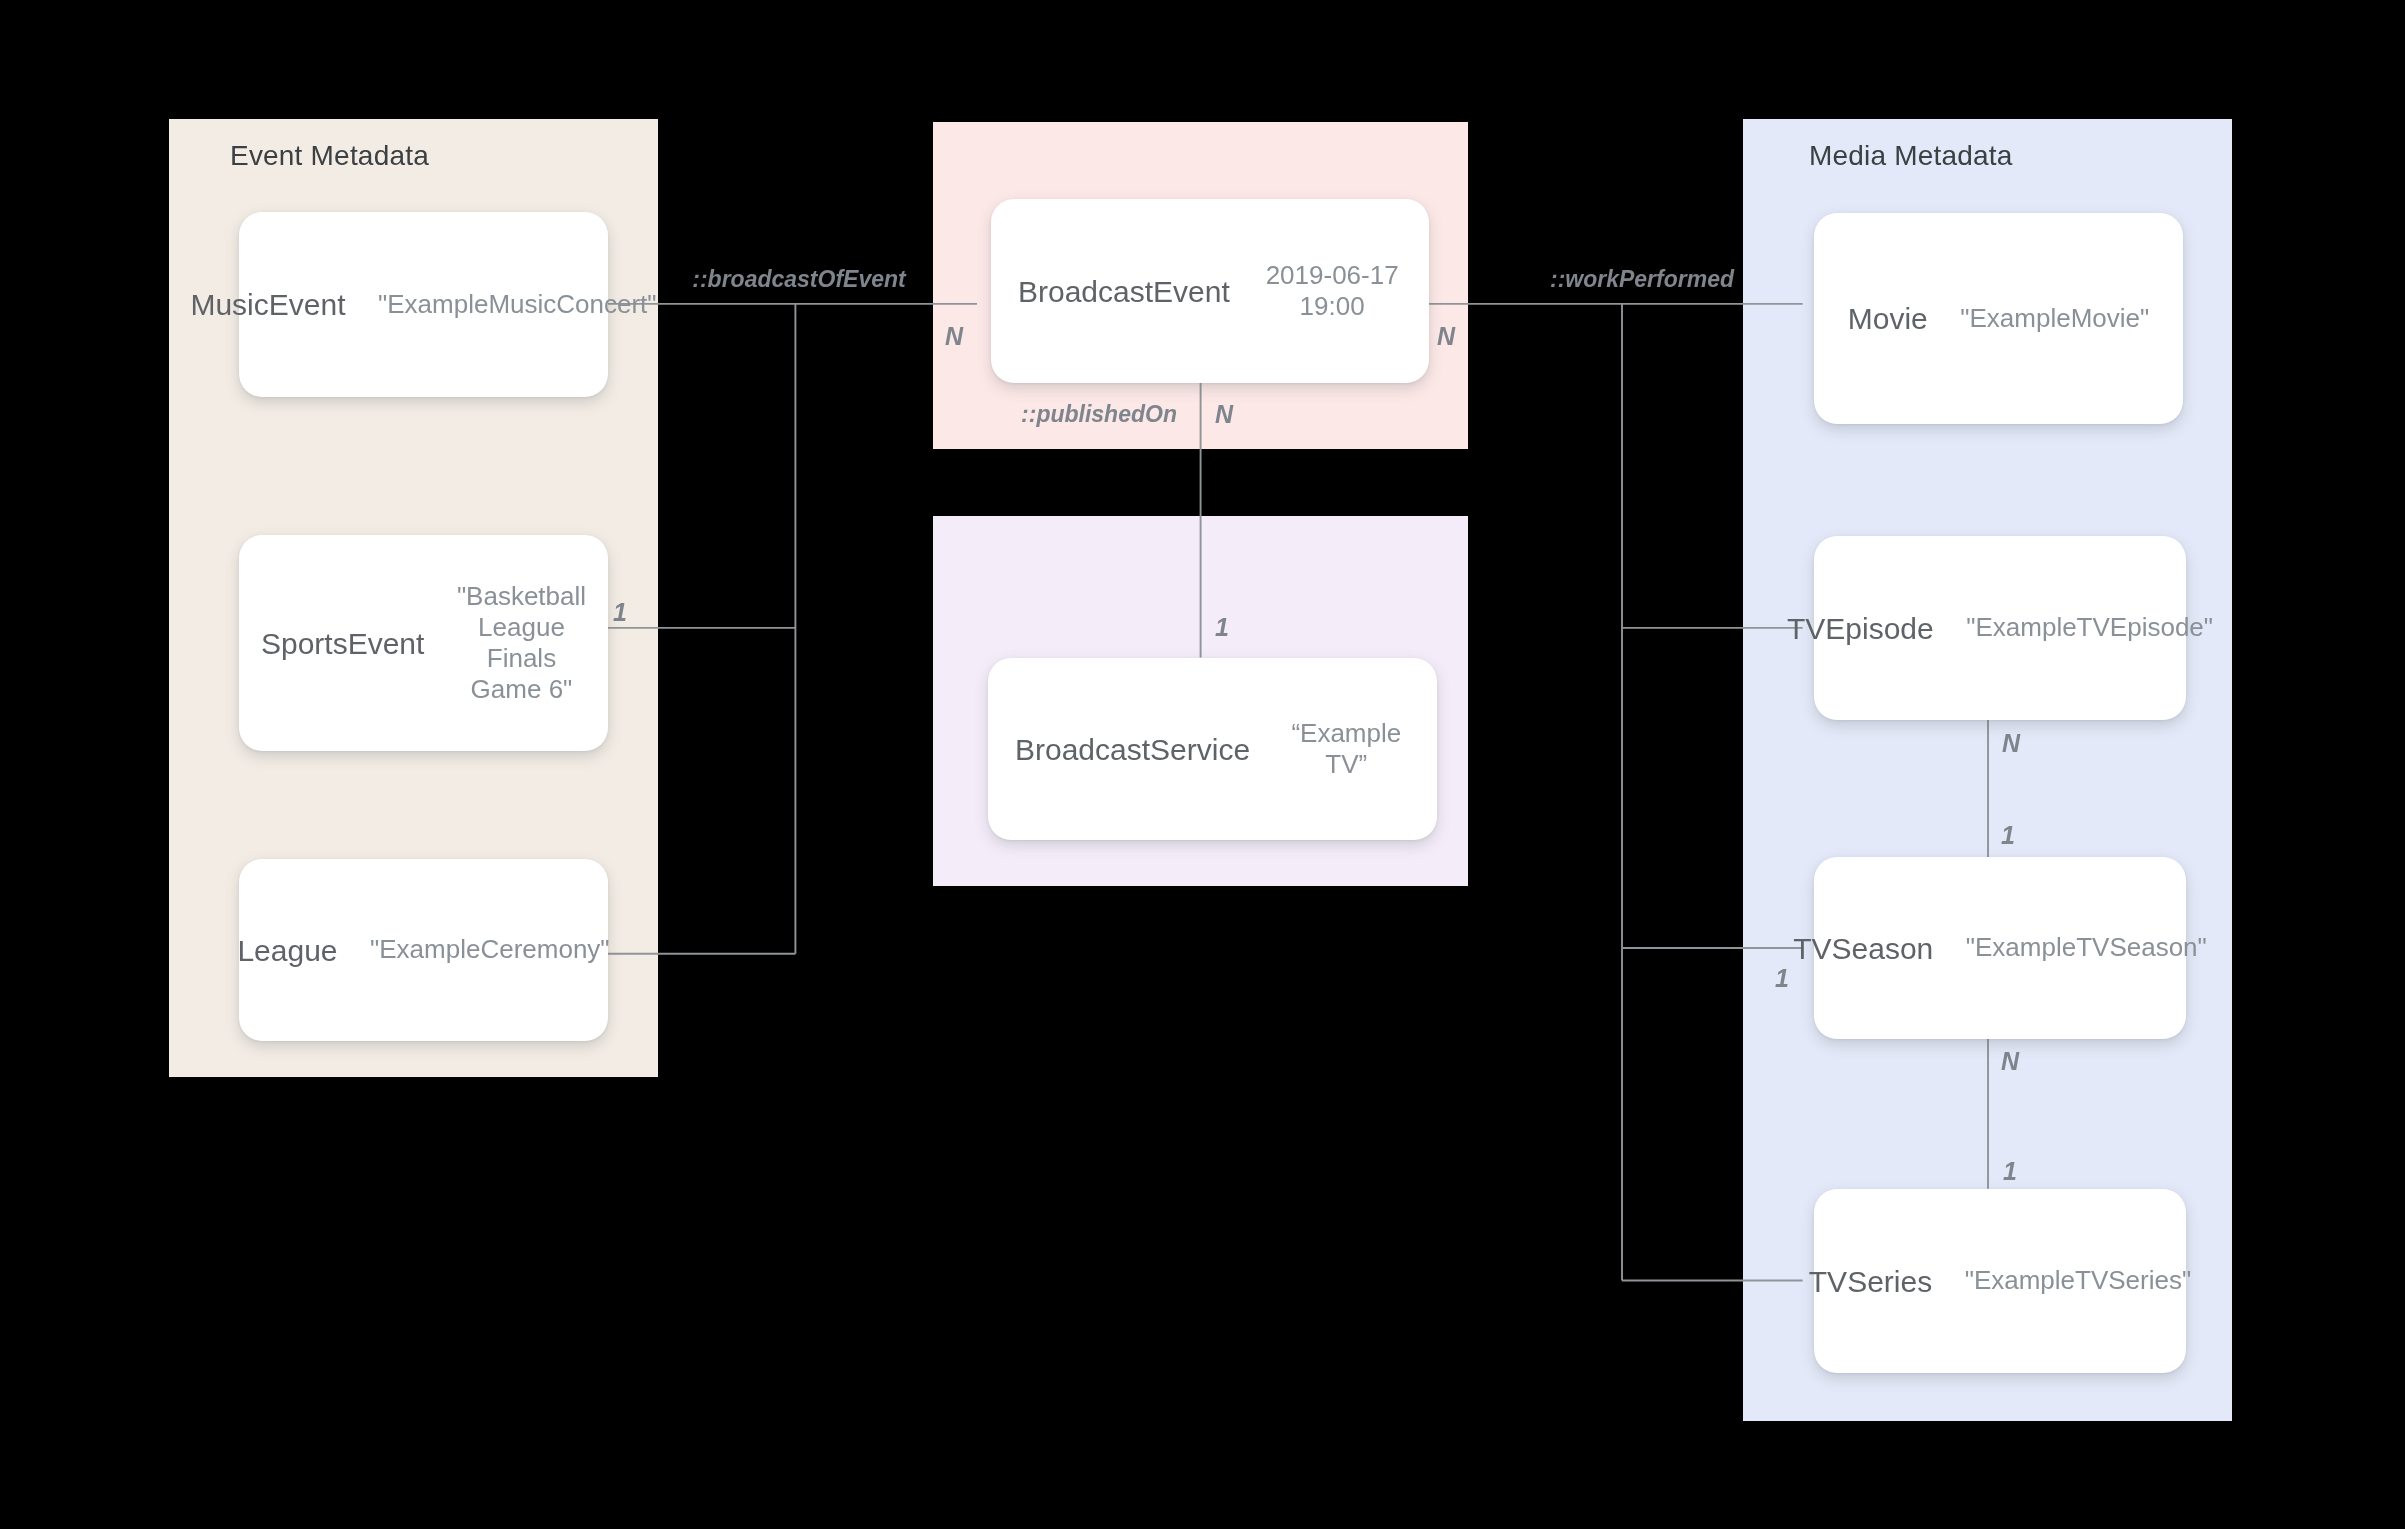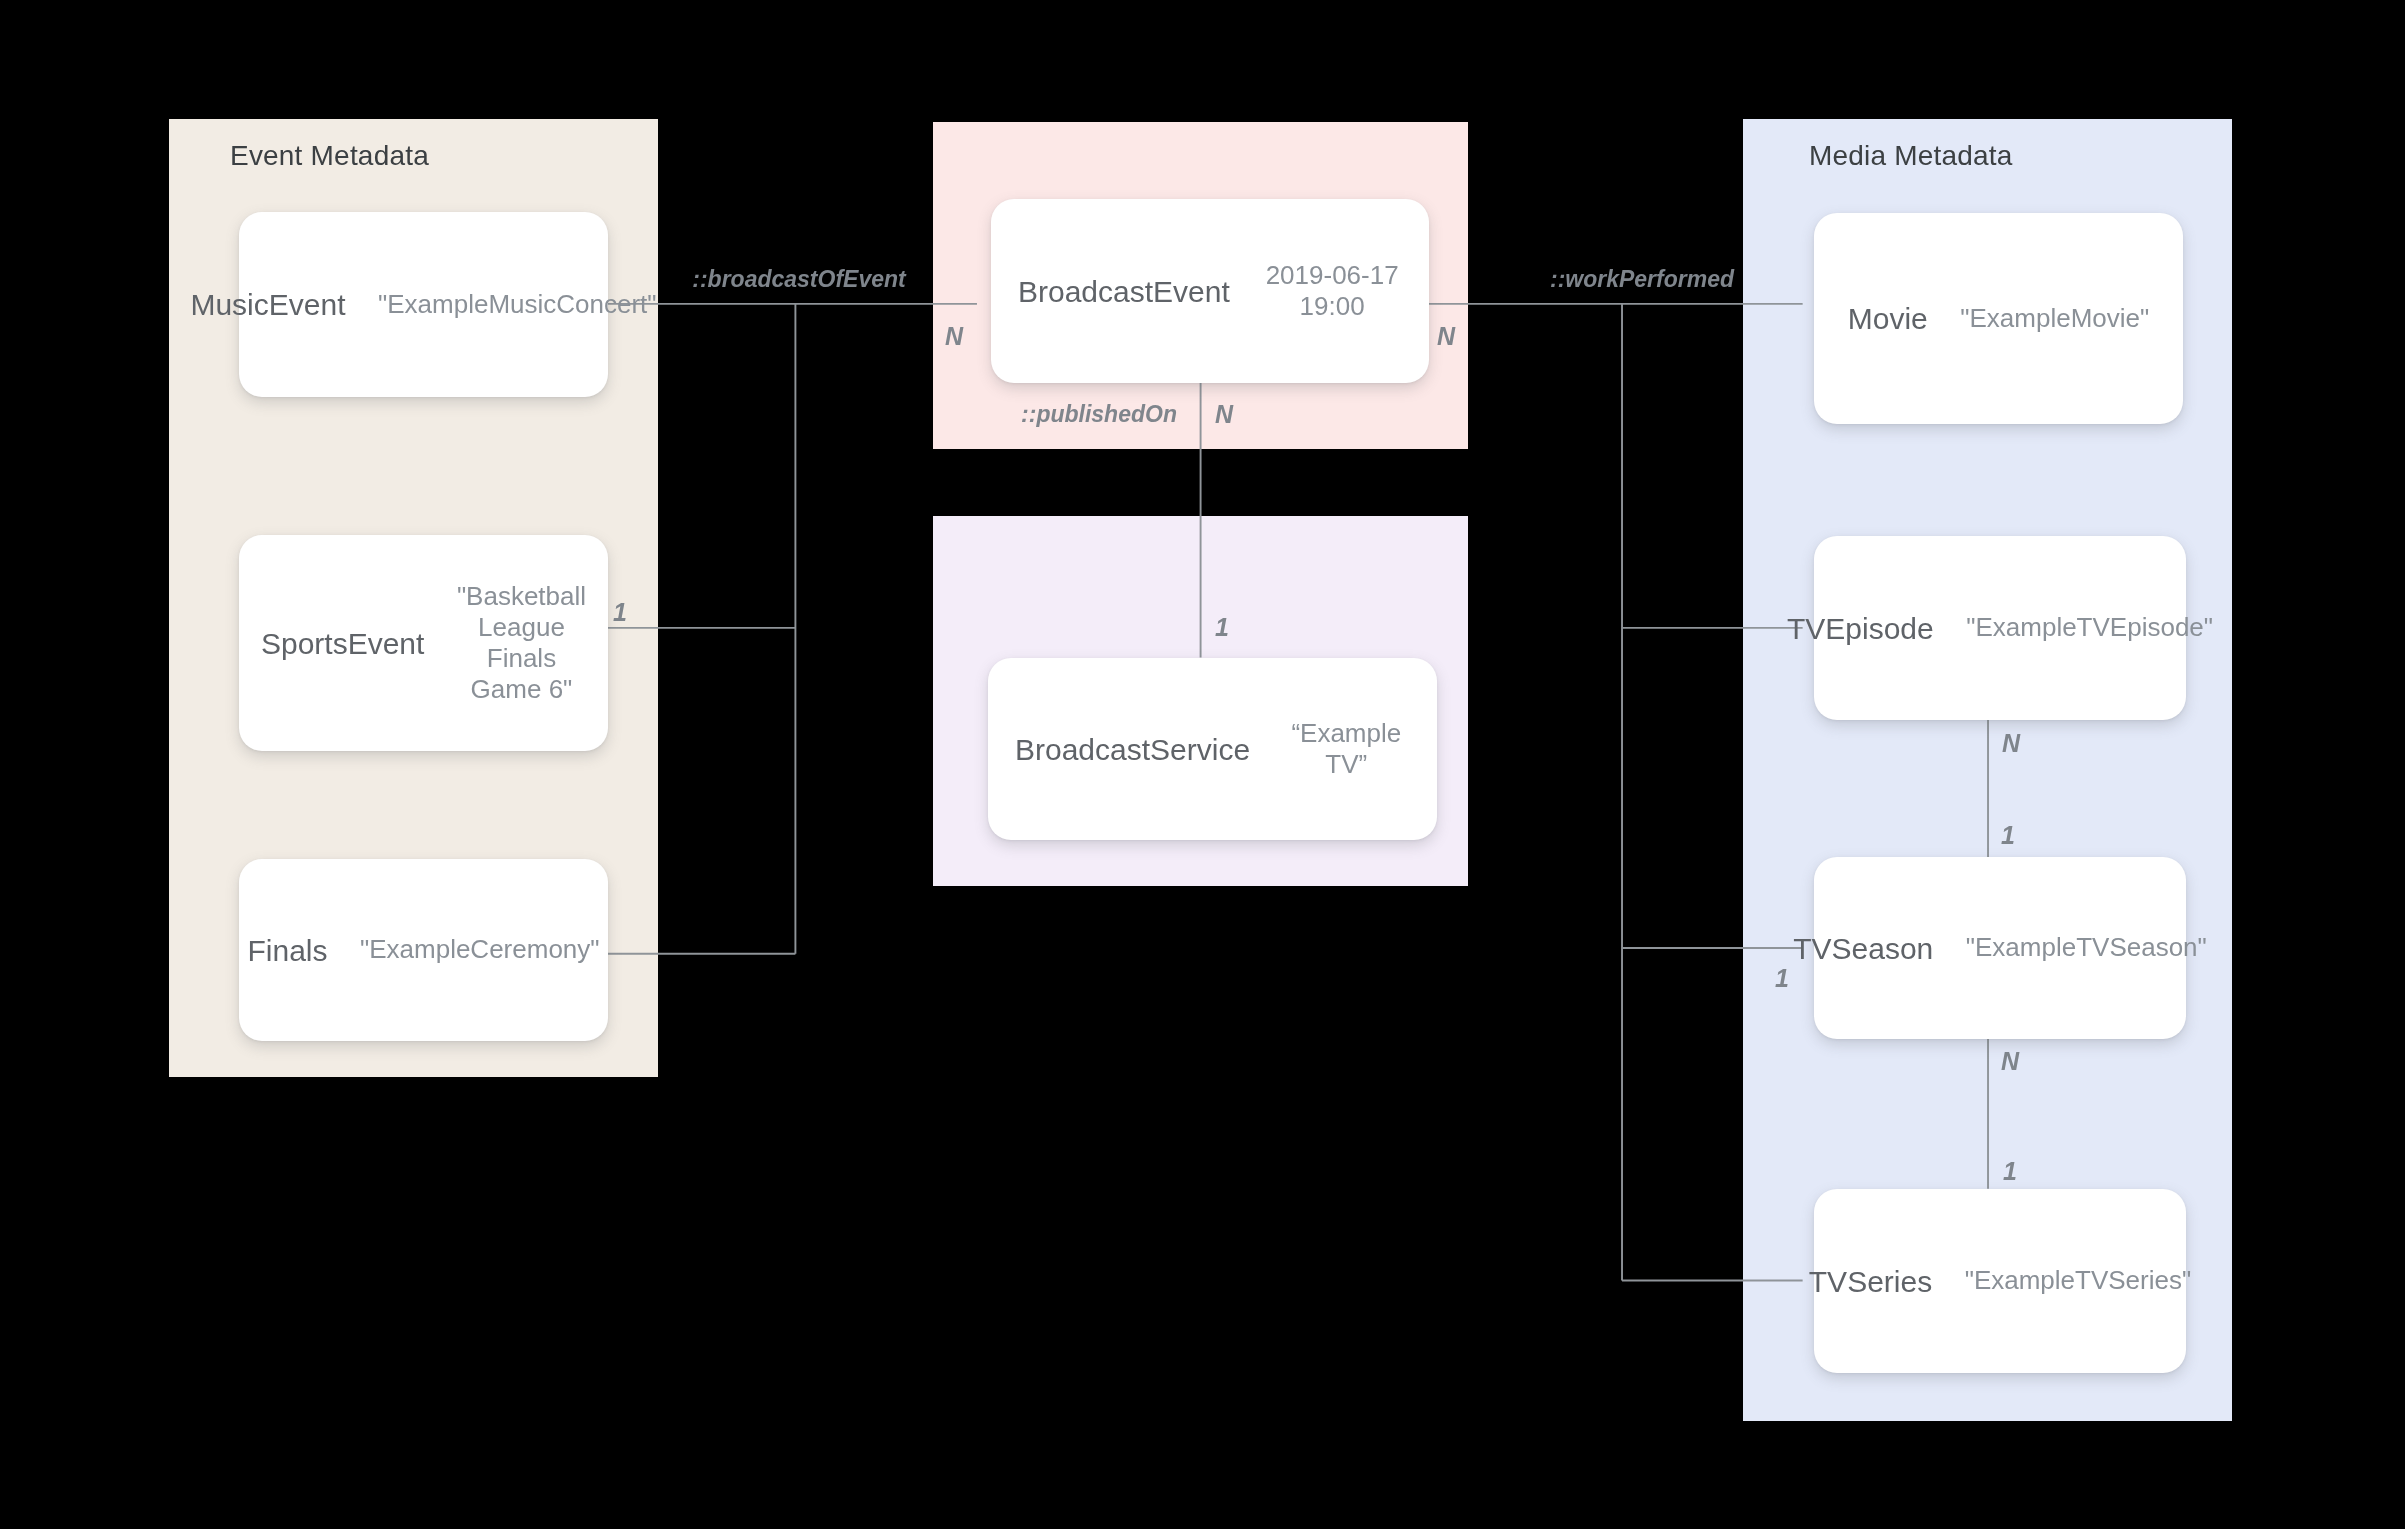--- a/index.html
+++ b/index.html
@@ -158,21 +158,21 @@
     <div class="title">MusicEvent</div>
     <div class="subtitle">"ExampleMusicConcert"</div>
   </div>
 
   <div class="node node-sports">
     <div class="title">SportsEvent</div>
     <div class="subtitle">"Basketball League Finals Game 6"</div>
   </div>
 
   <div class="node node-event">
-    <div class="title">Finals</div>
+    <div class="title">League</div>
     <div class="subtitle">"ExampleCeremony"</div>
   </div>
 
   <div class="node node-bevent">
     <div class="title">BroadcastEvent</div>
     <div class="subtitle">2019-06-17 19:00</div>
   </div>
 
   <div class="node node-bservice">
     <div class="title">BroadcastService</div>

